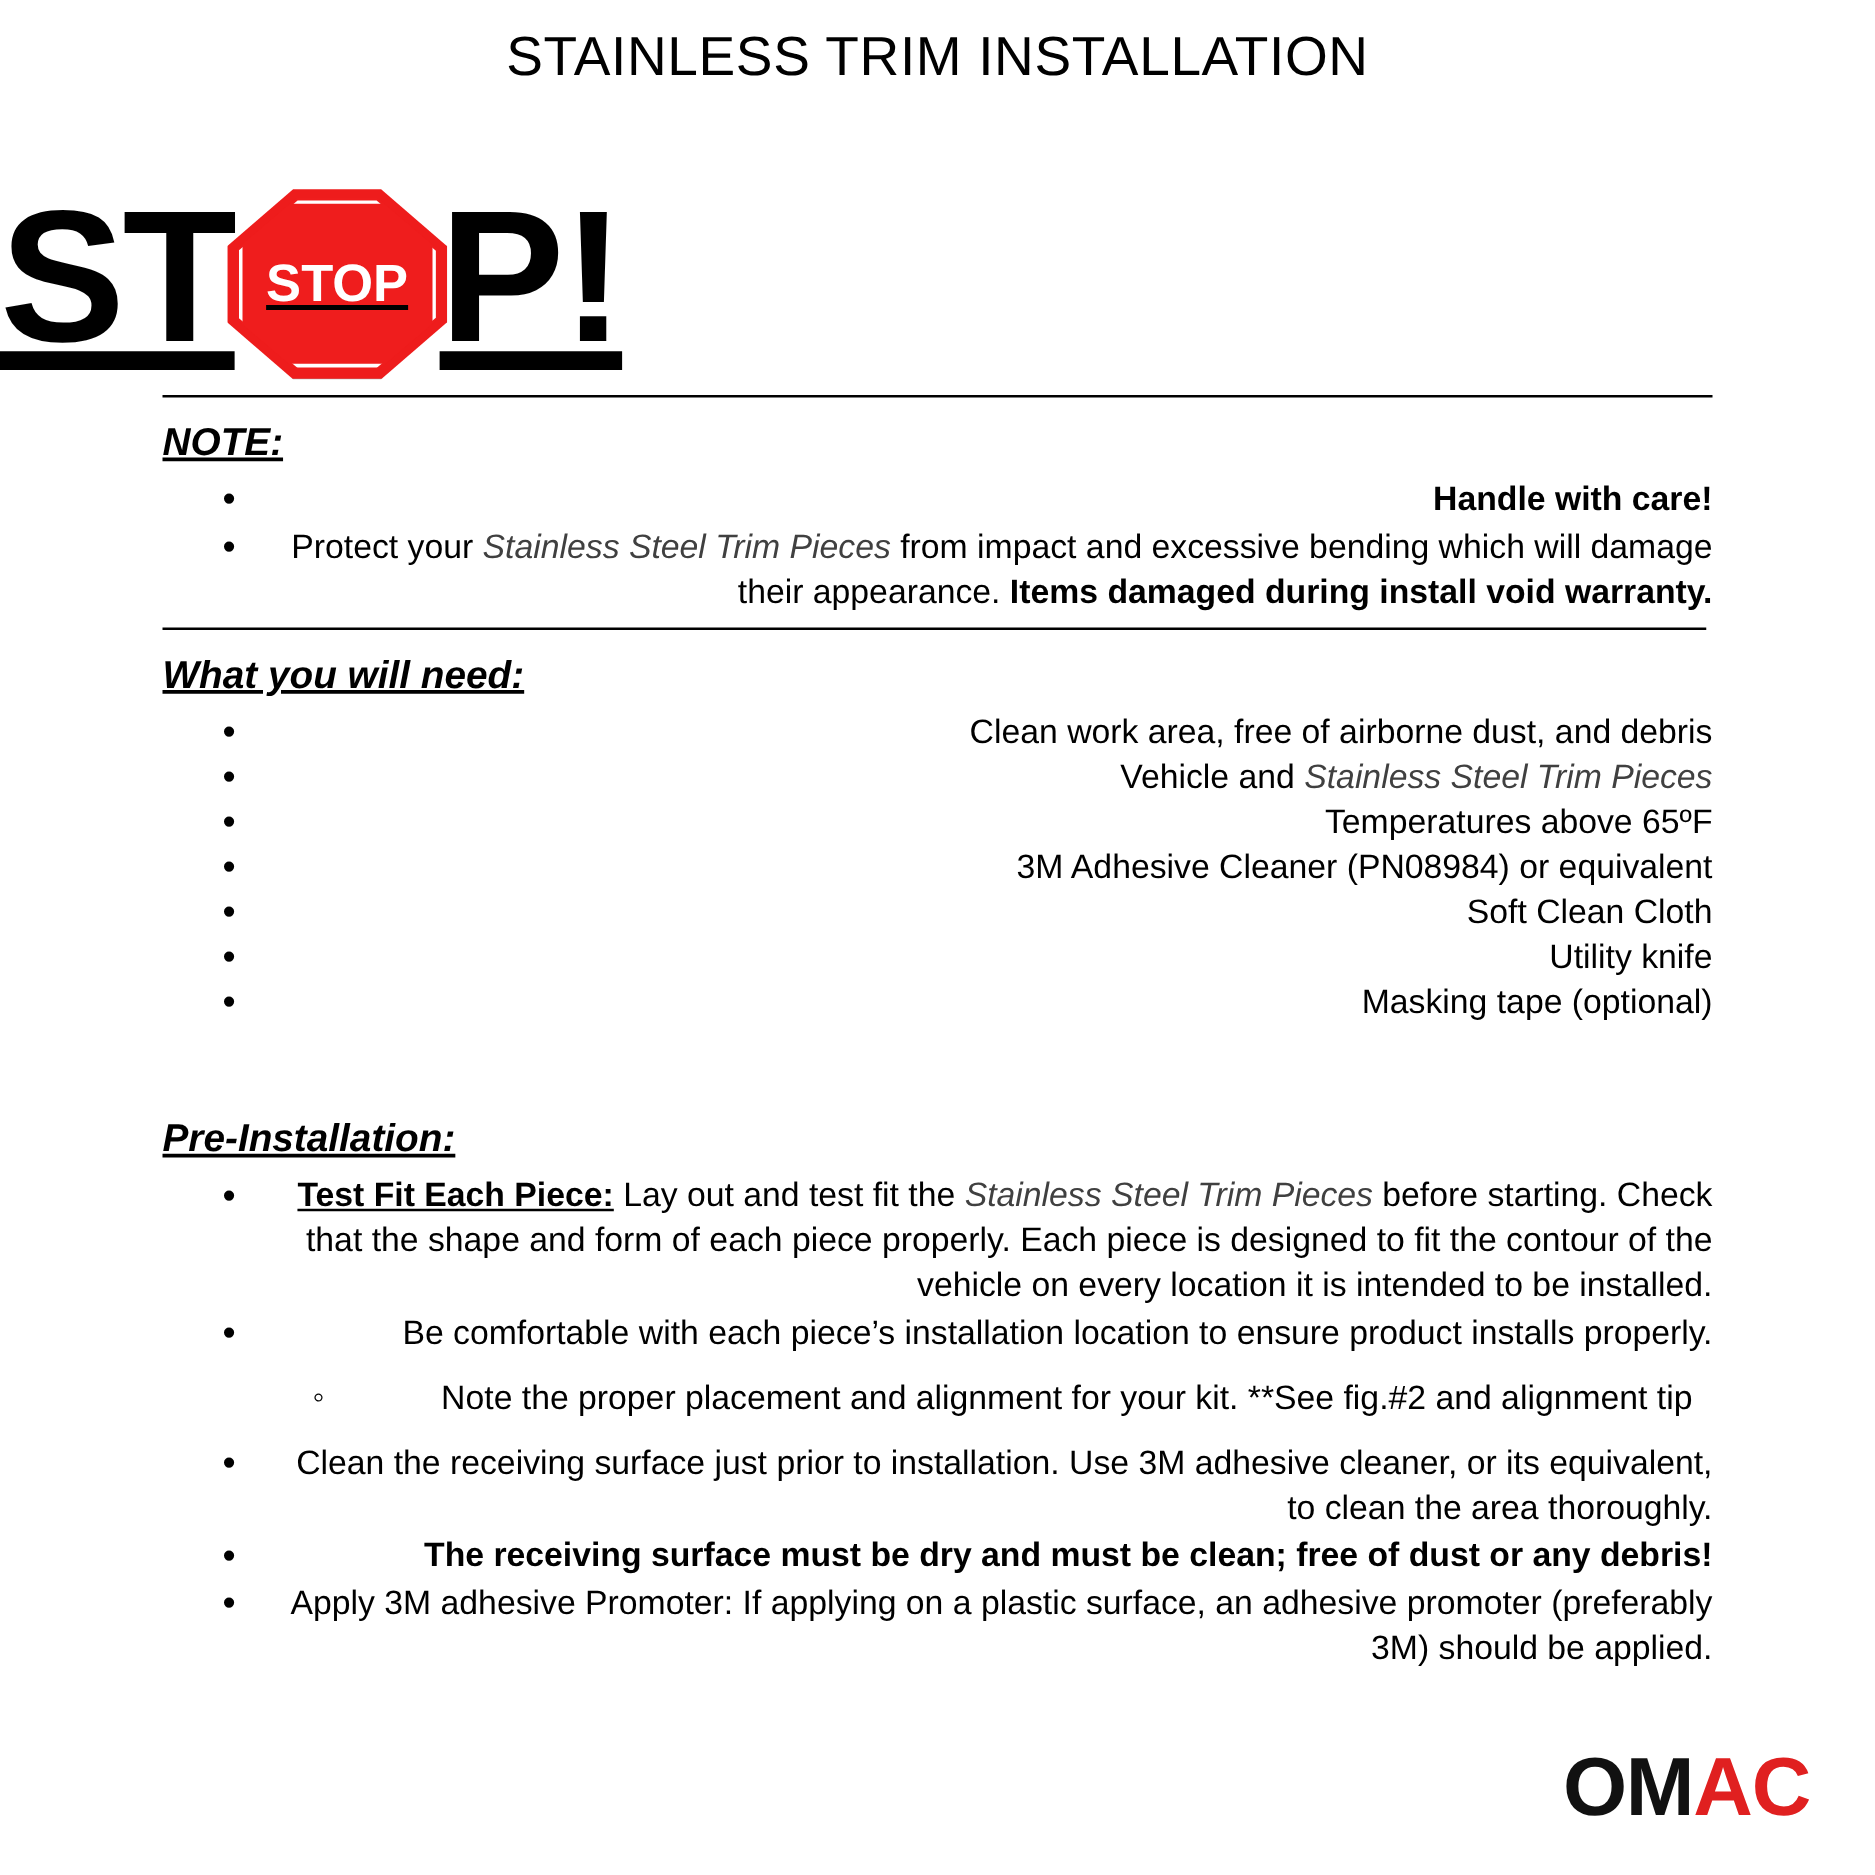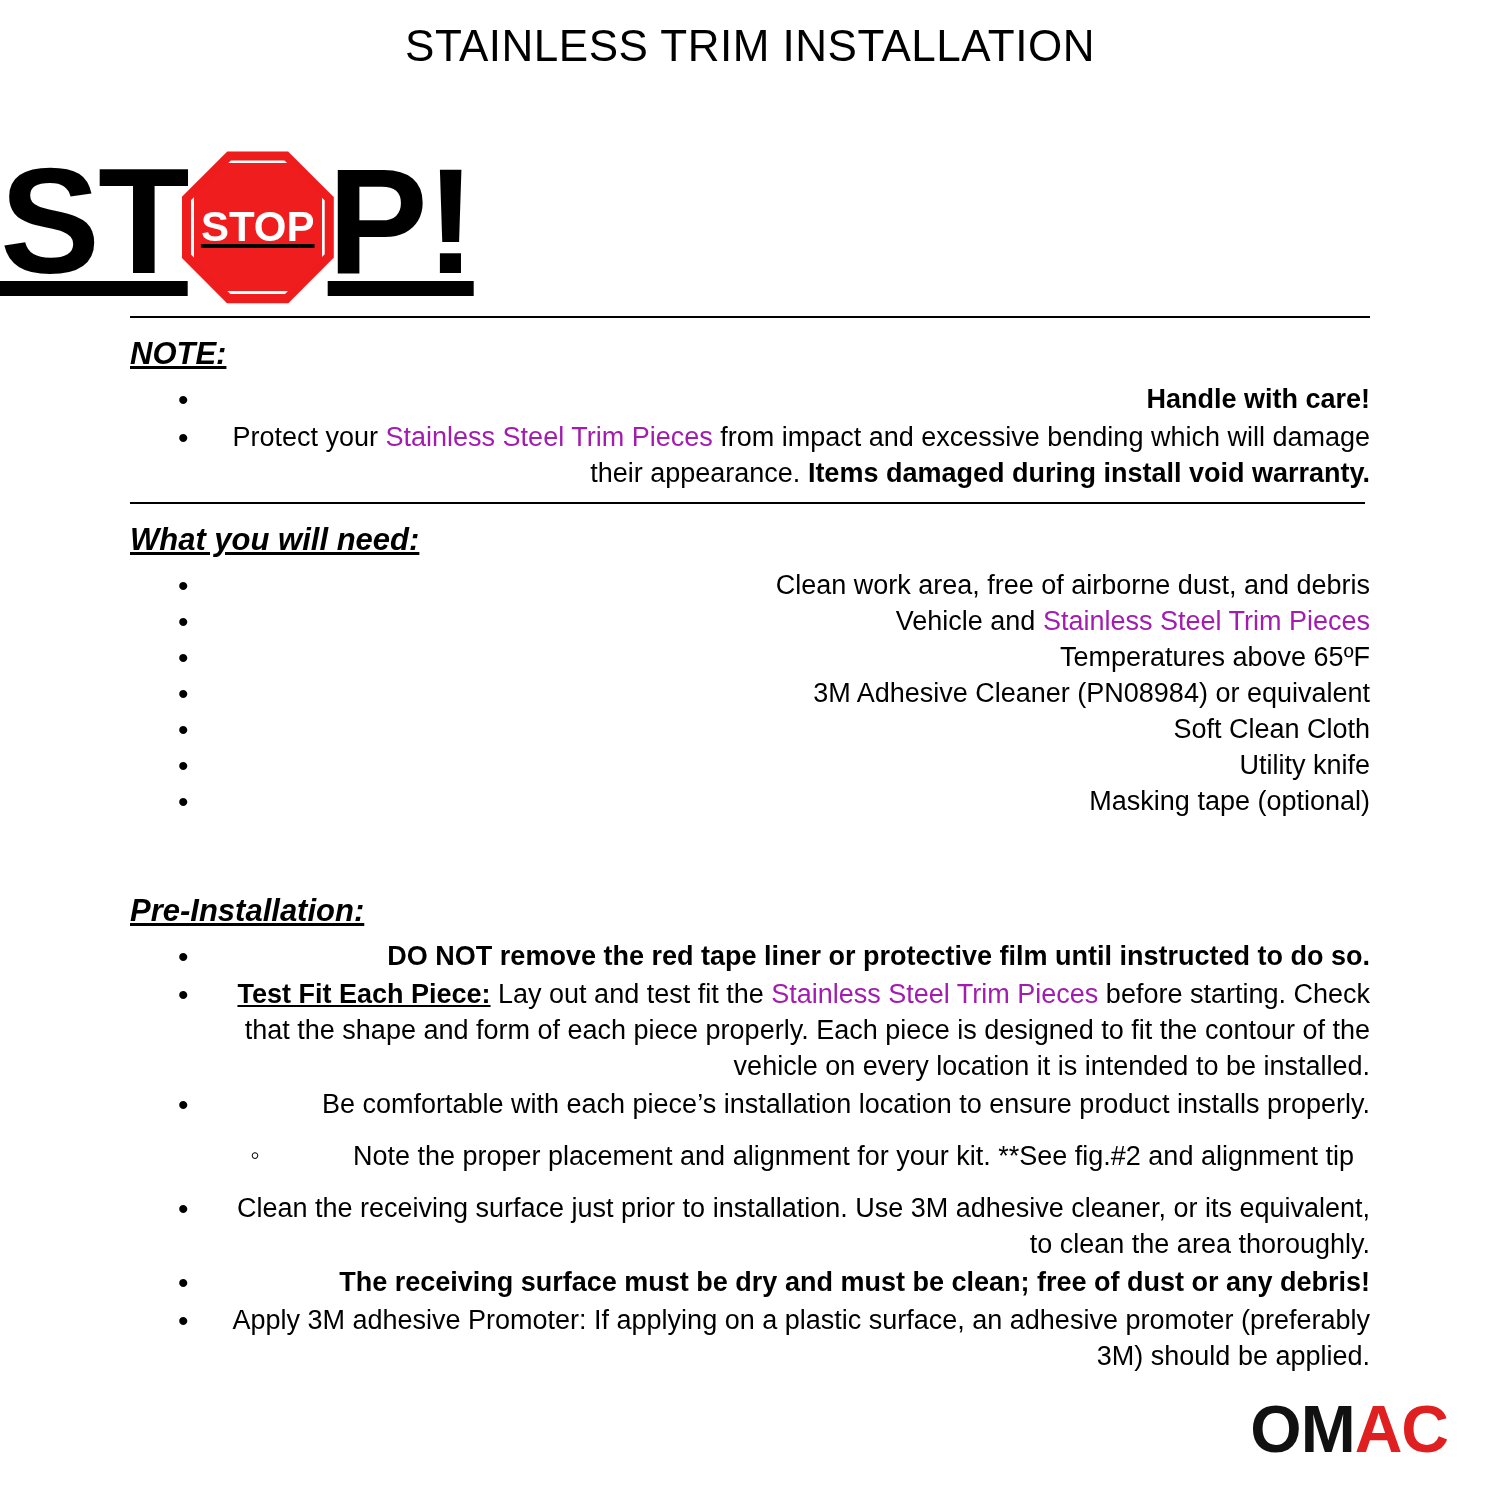--- a/index.html
+++ b/index.html
@@ -51,21 +51,21 @@
     font-weight: 700;
     letter-spacing: -2px;
     line-height: 1;
     font-family: "Liberation Sans", sans-serif;
   }
   .stop-left, .stop-right {
     display: inline-block;
   }
   .octagon-wrap {
     position: relative;
-    width: 152px;
+    width: 176px;
     height: 152px;
     margin: 0 -6px;
     display: inline-flex;
     align-items: center;
     justify-content: center;
     top: 6px;
   }
   .octagon {
     position: absolute;
     inset: 0;
@@ -160,21 +160,21 @@
     padding-right: 0;
   }
   ul.subbullets > li::before {
     content: "\25E6";
     position: absolute;
     left: 22px;
     top: -1px;
     font-size: 27px;
   }
 
-  .red { color: #a21caf; }
+  .red { color: #404040; font-style: italic; }
   .b { font-weight: 700; }
   .u { text-decoration: underline; }
 
   .spacer-lg { height: 56px; }
 
   
   .omac-logo {
     position: absolute;
     right: 52px;
     bottom: 48px;
@@ -250,23 +250,20 @@
       <li>
         <span>Masking tape (optional)</span>
       </li>
     </ul>
 
     <div class="spacer-lg"></div>
 
     <h2 class="section-head">Pre-Installation:</h2>
     <ul class="bullets">
       <li>
-        <span class="b">DO NOT remove the red tape liner or protective film until instructed to do so.</span>
-      </li>
-      <li>
         <span class="b u">Test Fit Each Piece:</span><span> Lay out and test fit the </span><span class="red">Stainless Steel Trim Pieces</span><span> before starting. Check that the shape and form of each piece properly. Each piece is designed to fit the contour of the vehicle on every location it is intended to be installed.</span>
       </li>
       <li>
         <span>Be comfortable with each piece’s installation location to ensure product installs properly.</span>
         <ul class="subbullets">
           <li>
             <span>Note the proper placement and alignment for your kit. **See fig.#2 and alignment tip</span>
           </li>
         </ul>
       </li>

